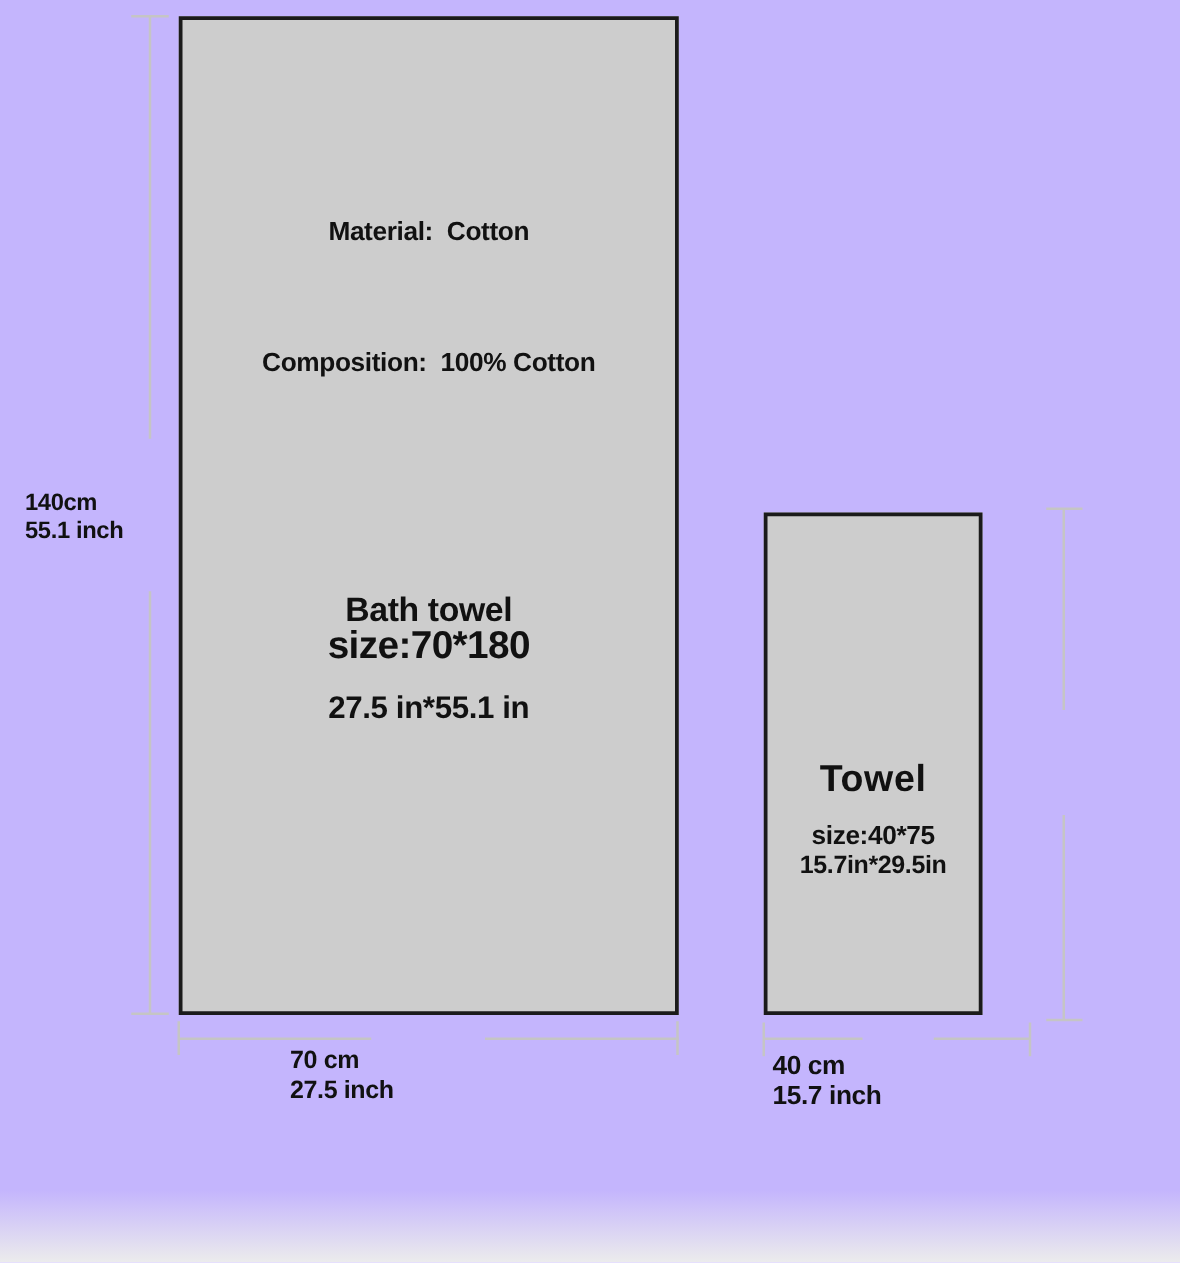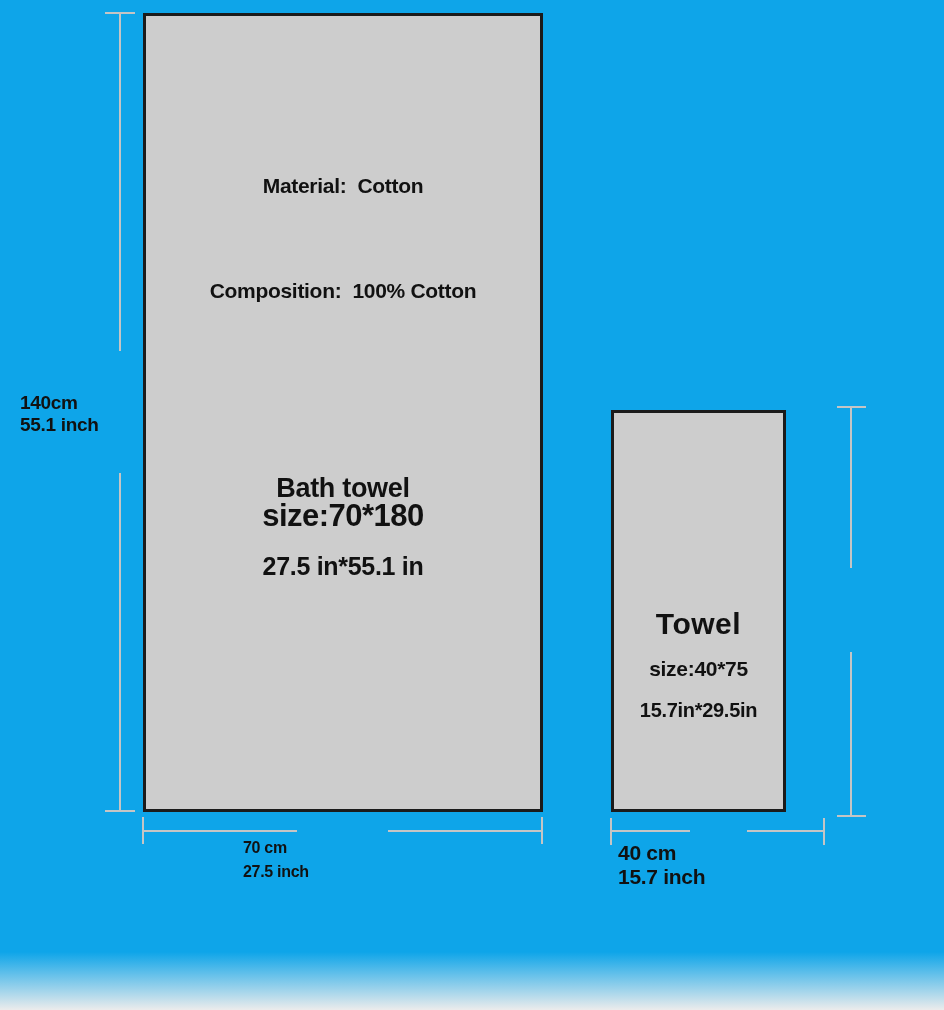--- a/index.html
+++ b/index.html
@@ -11,21 +11,21 @@
   * { margin: 0; padding: 0; box-sizing: border-box; }
   html, body { background: #ffffff; }
   body {
     font-family: "Liberation Sans", "DejaVu Sans", sans-serif;
     color: var(--text);
   }
   .canvas {
     position: relative;
     width: 944px;
     height: 1010px;
-    background: #0ea5e9;
+    background: #c4b5fd;
     overflow: hidden;
   }
   .towel {
     position: absolute;
     background: var(--towel-fill);
     border: 3px solid var(--towel-border);
   }
   .towel-bath { left: 143px; top: 13px; width: 400px; height: 799px; }
   .towel-hand { left: 611px; top: 410px; width: 175px; height: 402px; }
 
@@ -36,40 +36,40 @@
     font-weight: bold;
     color: var(--text);
     letter-spacing: -0.3px;
   }
   .spec-block { top: 82px; font-size: 21px; line-height: 35px; white-space: pre; }
   .bath-name  { top: 429px; font-size: 27px; line-height: 34px; margin-top: 26px; }
   .bath-size  { top: 481px; font-size: 31px; line-height: 38px; letter-spacing: -0.5px; }
   .bath-inch  { top: 534px; font-size: 25px; line-height: 32px; }
   .hand-name  { top: 194px; font-size: 30px; line-height: 34px; letter-spacing: 0.5px; }
   .hand-size  { top: 240px; font-size: 21px; line-height: 32px; }
-  .hand-inch  { top: 284px; font-size: 20px; line-height: 26px; }
+  .hand-inch  { top: 266px; font-size: 20px; line-height: 26px; }
 
   .dim-seg-v, .dim-seg-h, .dim-tick-h, .dim-tick-v {
     position: absolute;
     background: var(--dimension-line);
   }
   .dim-seg-v { width: 2px; }
   .dim-seg-h { height: 2px; }
   .dim-tick-h { height: 2px; }  
   .dim-tick-v { width: 2px; }   
 
   .dim-label {
     position: absolute;
     font-weight: bold;
     color: var(--text);
     letter-spacing: -0.3px;
   }
   .label-bath-height { left: 20px;  top: 392px; width: 130px; font-size: 19px; line-height: 22px; }
   .label-hand-height { left: 823px; top: 593px; width: 115px; font-size: 21px; line-height: 26px; }
-  .label-bath-width  { left: 243px; top: 836px; width: 200px; font-size: 16px; line-height: 24px; }
+  .label-bath-width  { left: 232px; top: 836px; width: 200px; font-size: 20px; line-height: 24px; }
   .label-hand-width  { left: 618px; top: 841px; width: 200px; font-size: 21px; line-height: 24px; }
 
   .bottom-fade {
     position: absolute;
     left: 0; right: 0; bottom: 0;
     height: 58px;
     background: linear-gradient(to bottom, rgba(236,236,236,0) 0%, #ececec 100%);
   }
 </style>
 </head>

